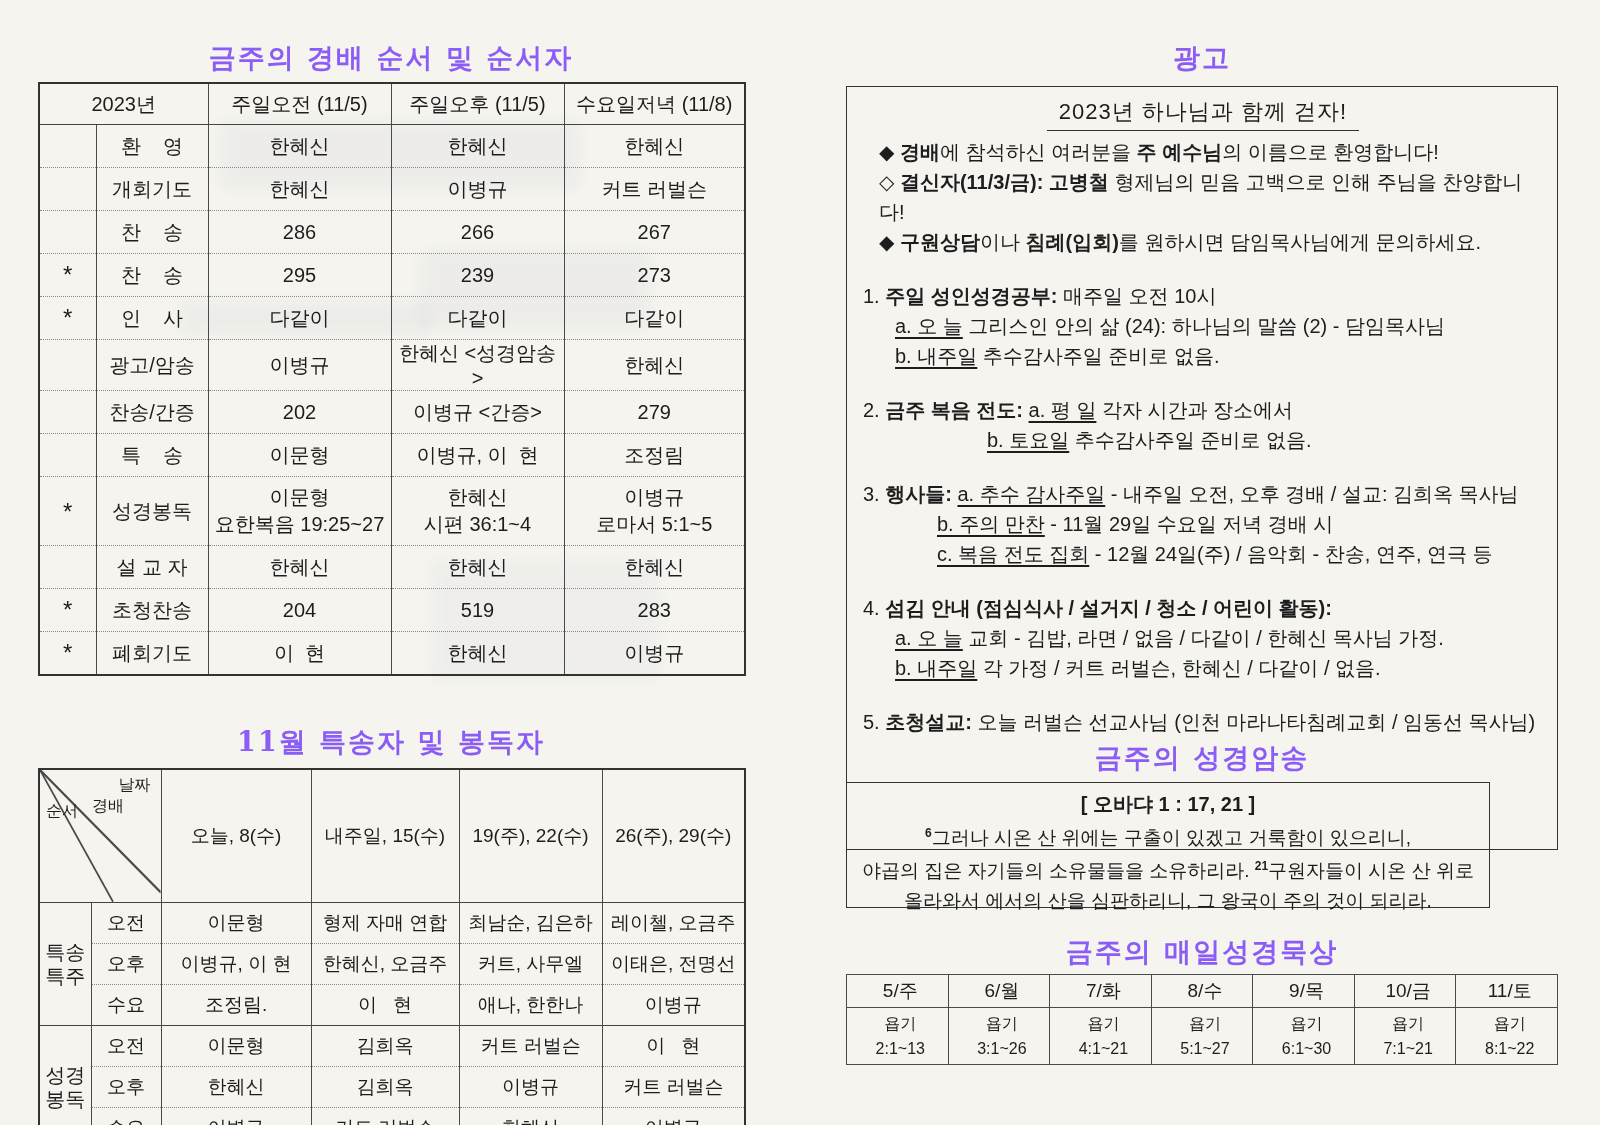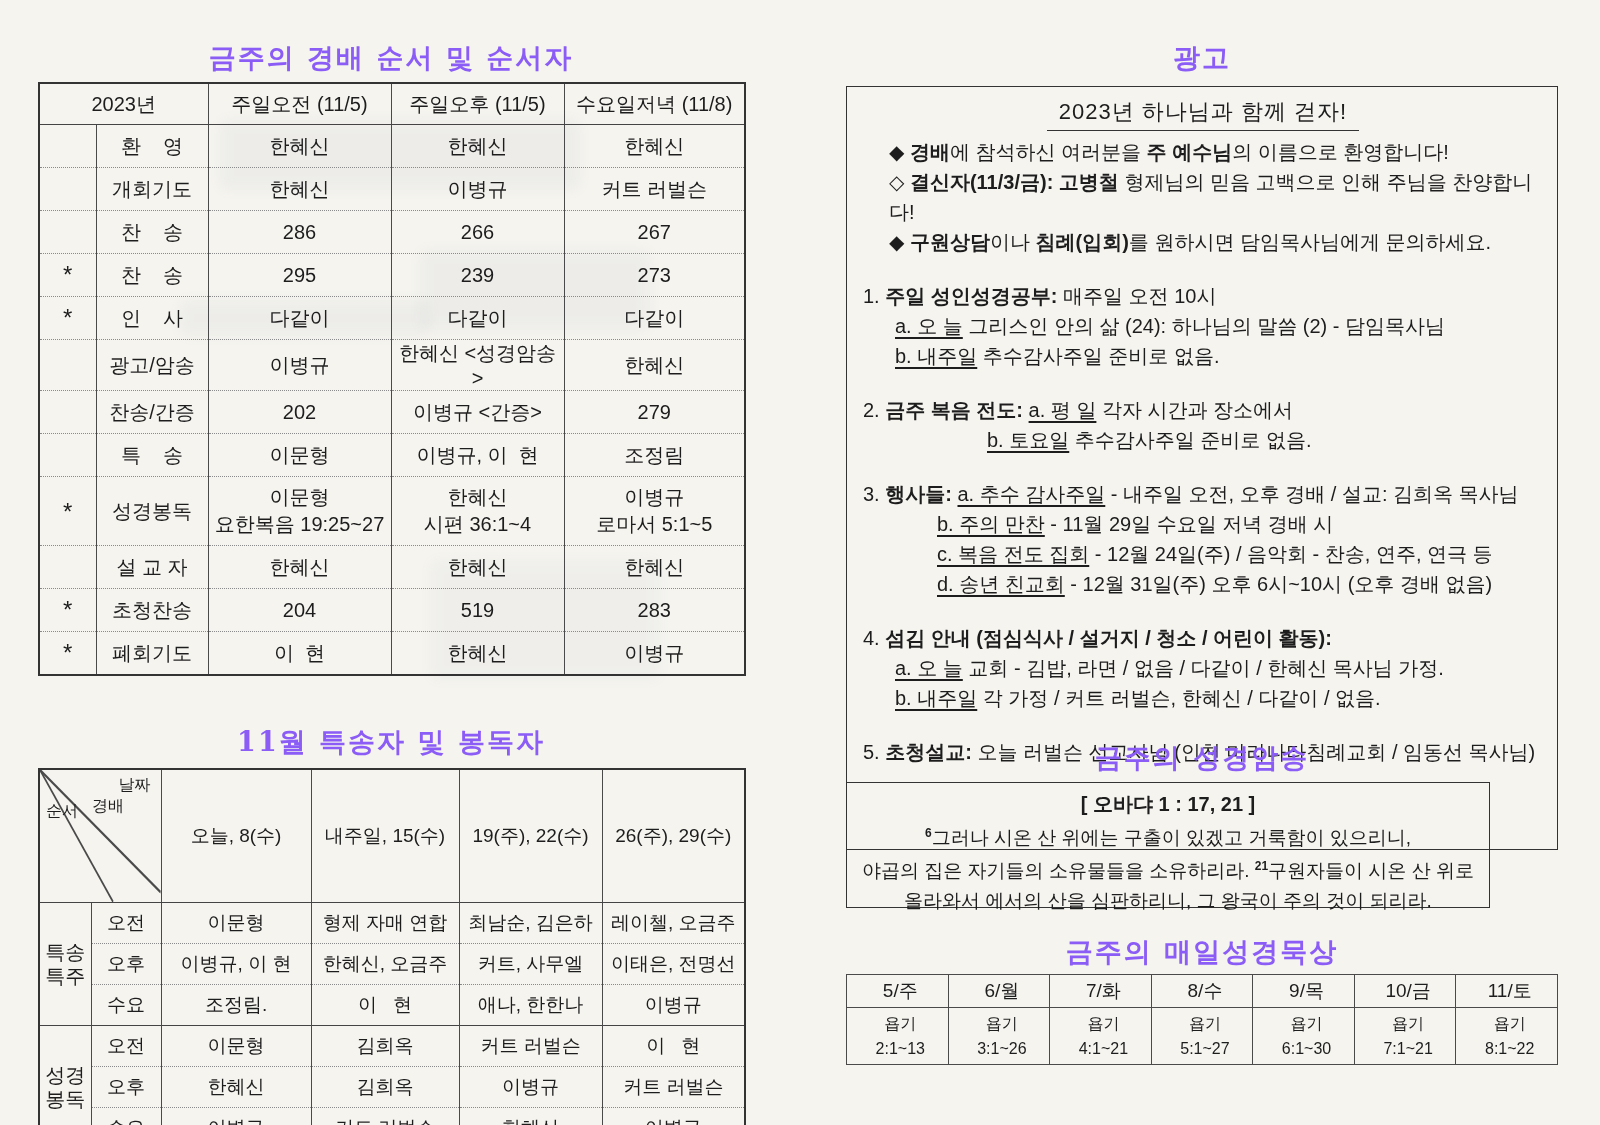--- a/index.html
+++ b/index.html
@@ -53,21 +53,21 @@
   .ad-box{
     position:absolute;left:846px;top:86px;width:712px;height:764px;
     border:1.6px solid #333;box-sizing:border-box;padding:10px 14px 0 16px;
   }
   .ad-title-wrap{text-align:center;margin-bottom:6px;}
   .ad-title{
     display:inline-block;font-size:22px;letter-spacing:1px;
     border-bottom:1.6px solid #333;padding:0 12px 3px 12px;
   }
   .ad-line{line-height:30px;font-size:20px;}
-  .bullets{margin-left:26px;}
+  .bullets{margin-left:16px;}
   .gap{height:24px;}
   .ind0{padding-left:0;}
   .ind1{padding-left:32px;}
   .ind2{padding-left:124px;}
   .ind3{padding-left:74px;}
   .b{font-weight:bold;}
   .u{text-decoration:underline;text-underline-offset:4px;text-decoration-thickness:1.5px;}
   .sup{vertical-align:super;font-size:12px;font-weight:600;}
 
   .sc-box{
@@ -289,21 +289,20 @@
         <div class="ad-line ind0"><span>1. </span><span class="b">주일 성인성경공부:</span><span> 매주일 오전 10시</span></div>
         <div class="ad-line ind1"><span class="u">a. 오   늘</span><span> 그리스인 안의 삶 (24): 하나님의 말씀 (2) - 담임목사님</span></div>
         <div class="ad-line ind1"><span class="u">b. 내주일</span><span> 추수감사주일 준비로 없음.</span></div>
         <div class="gap"></div>
         <div class="ad-line ind0"><span>2. </span><span class="b">금주 복음 전도:</span><span> </span><span class="u">a. 평   일</span><span> 각자 시간과 장소에서</span></div>
         <div class="ad-line ind2"><span class="u">b. 토요일</span><span> 추수감사주일 준비로 없음.</span></div>
         <div class="gap"></div>
         <div class="ad-line ind0"><span>3. </span><span class="b">행사들:</span><span> </span><span class="u">a. 추수 감사주일</span><span> - 내주일 오전, 오후 경배 / 설교: 김희옥 목사님</span></div>
         <div class="ad-line ind3"><span class="u">b. 주의 만찬</span><span> - 11월 29일 수요일 저녁 경배 시</span></div>
         <div class="ad-line ind3"><span class="u">c. 복음 전도 집회</span><span> - 12월 24일(주) / 음악회 - 찬송, 연주, 연극 등</span></div>
-        <div class="ad-line ind3"><span class="u">d. 송년 친교회</span><span> - 12월 31일(주) 오후 6시~10시 (오후 경배 없음)</span></div>
         <div class="gap"></div>
         <div class="ad-line ind0"><span>4. </span><span class="b">섬김 안내 (점심식사 / 설거지 / 청소 / 어린이 활동):</span></div>
         <div class="ad-line ind1"><span class="u">a. 오   늘</span><span> 교회 - 김밥, 라면 / 없음 / 다같이 / 한혜신 목사님 가정.</span></div>
         <div class="ad-line ind1"><span class="u">b. 내주일</span><span> 각 가정 / 커트 러벌슨, 한혜신 / 다같이 / 없음.</span></div>
         <div class="gap"></div>
         <div class="ad-line ind0"><span>5. </span><span class="b">초청설교:</span><span> 오늘 러벌슨 선교사님 (인천 마라나타침례교회 / 임동선 목사님)</span></div>
       </div>
   </div>
 
   <div class="title" style="left:846px;top:740px;width:712px;">금주의 성경암송</div>

